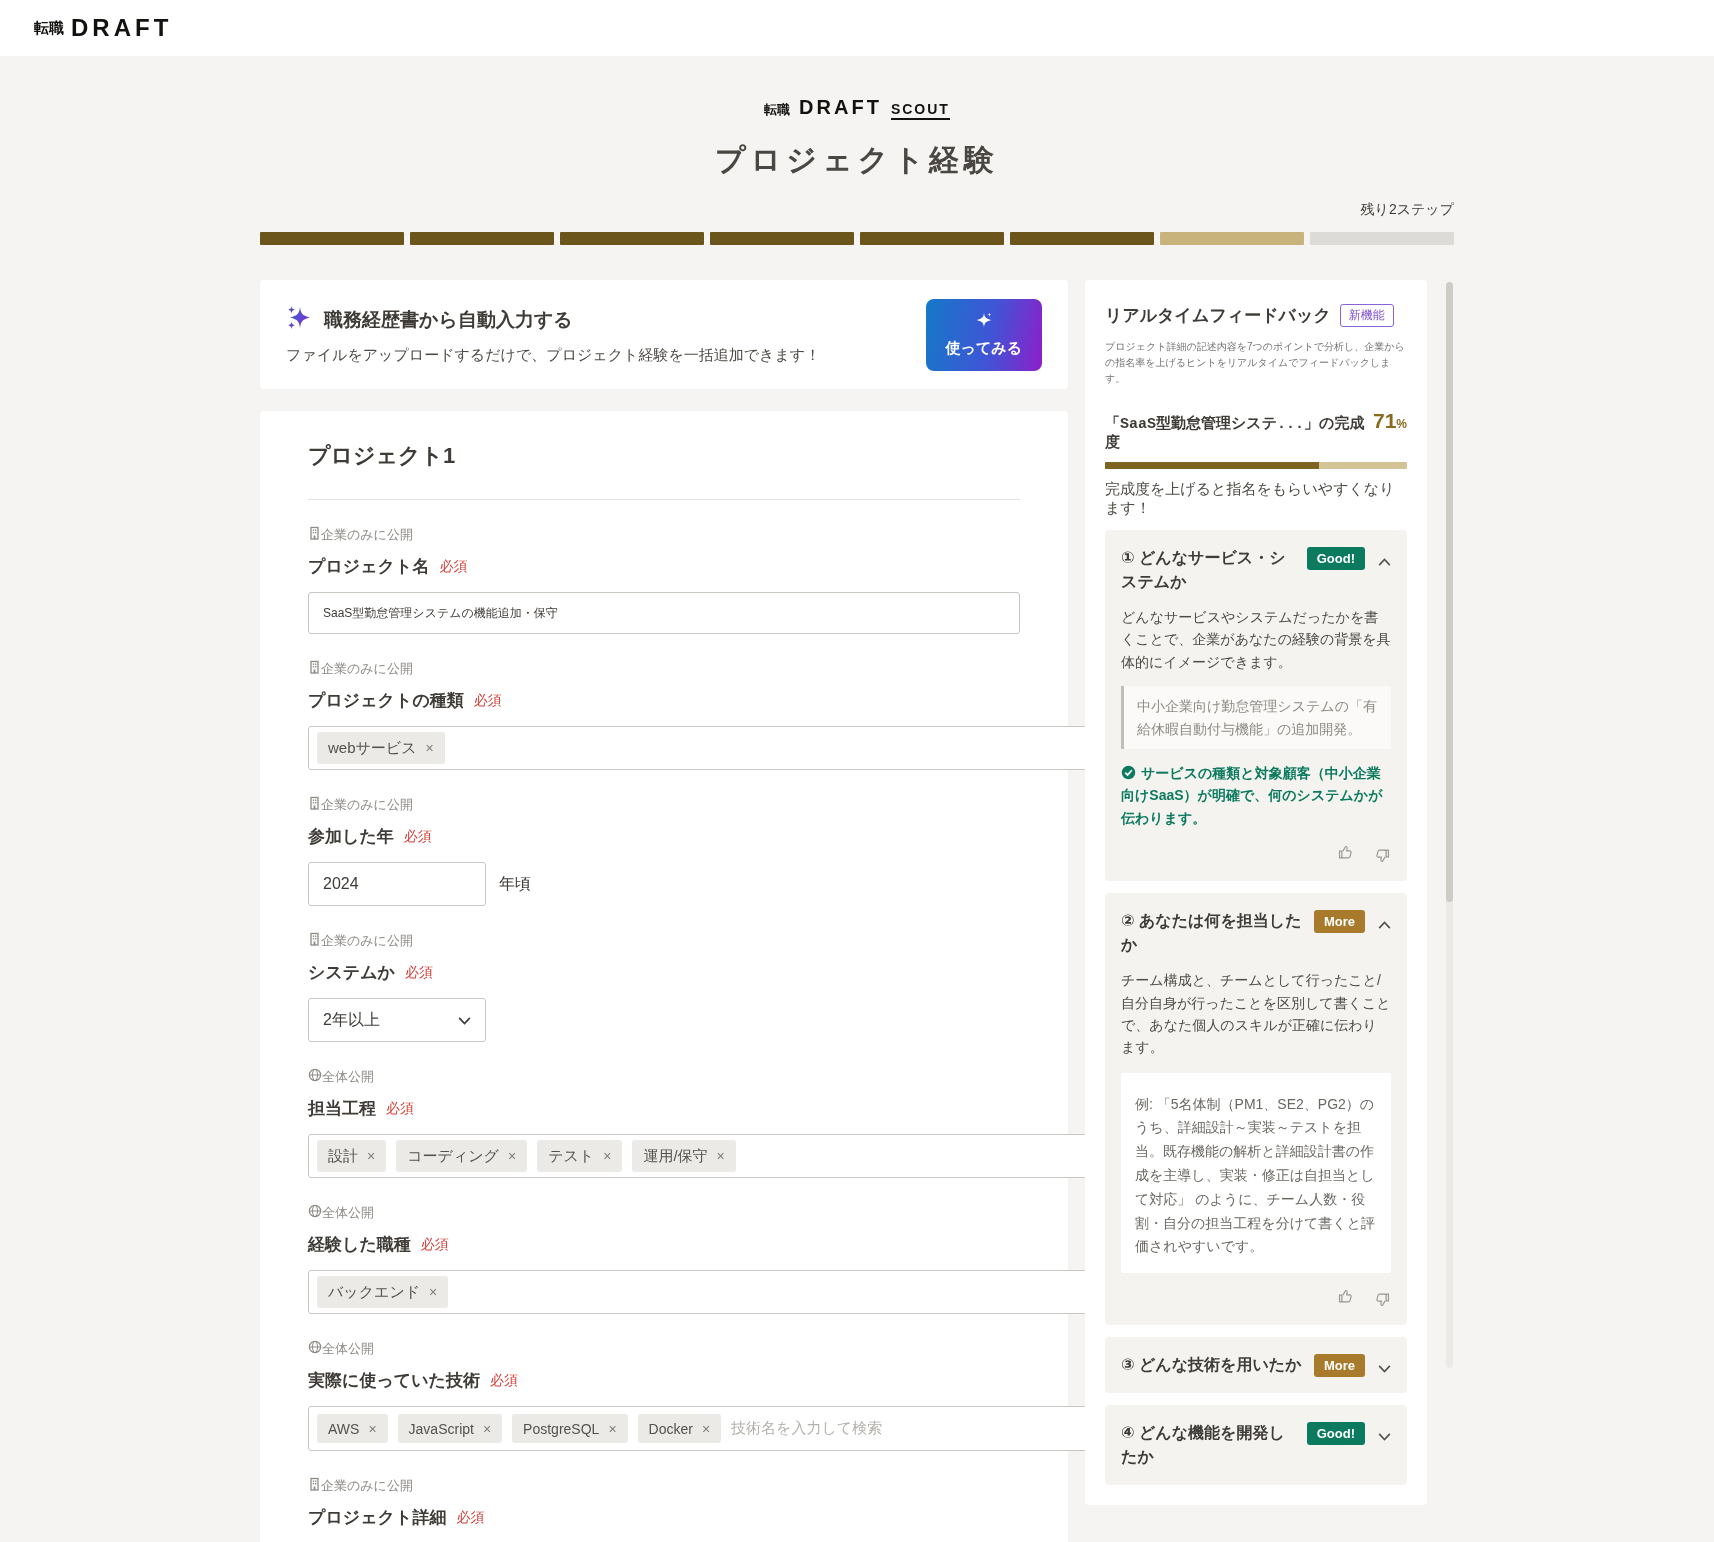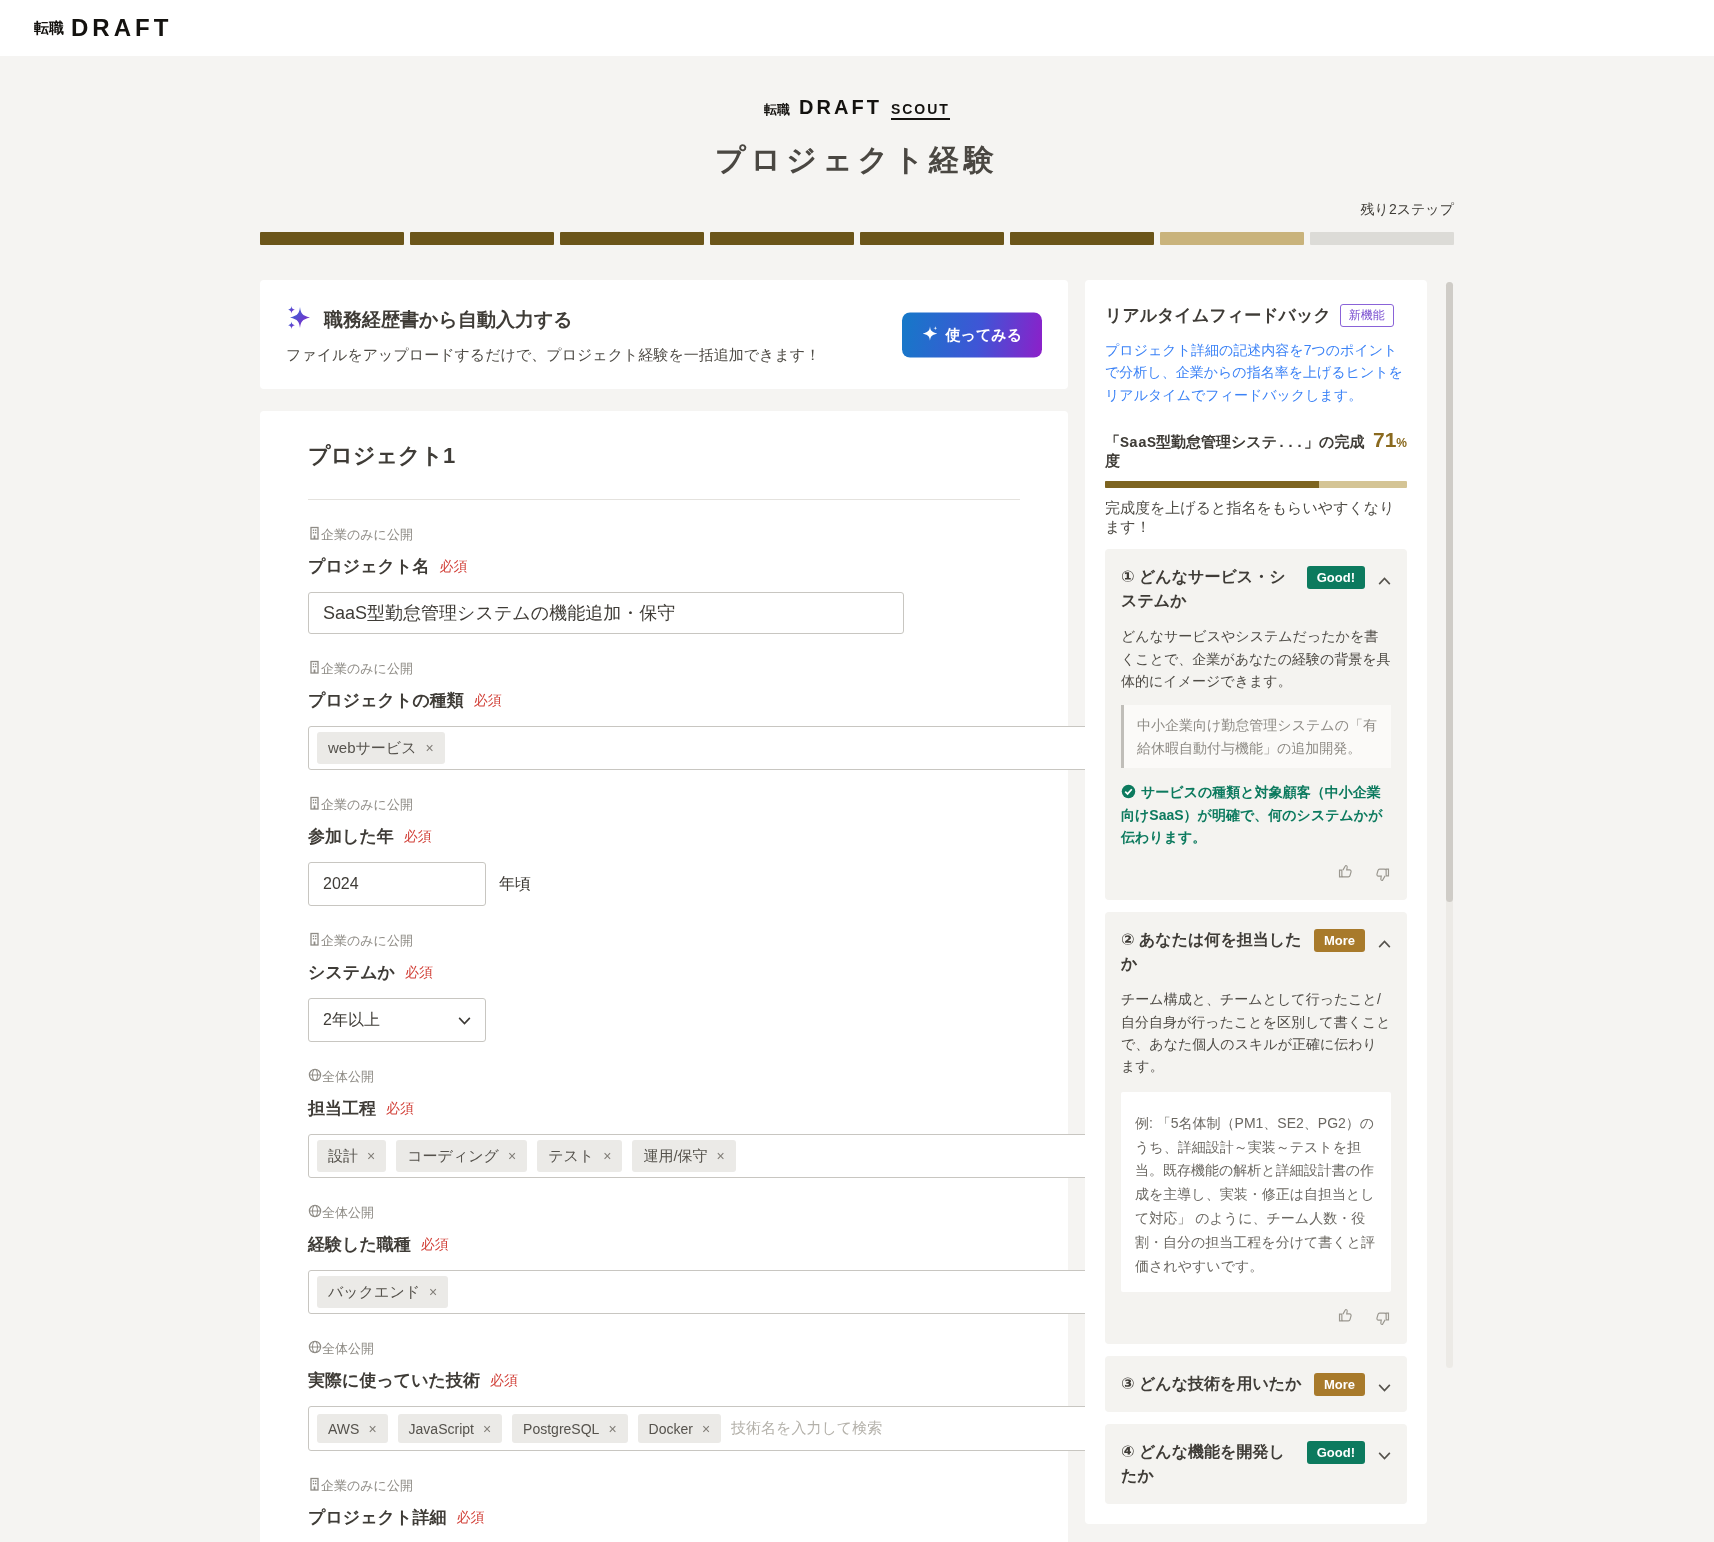--- a/index.html
+++ b/index.html
@@ -27,33 +27,33 @@
   .seg.todo { background:#dcdbd7; }
 
   .columns { display:flex; gap:17px; margin-top:35px; align-items:flex-start; }
   .main-col { width:808px; flex:none; }
 
   
   .autofill-card { background:#fff; border-radius:4px; padding:24px 26px; position:relative; }
   .af-title-row { display:flex; align-items:center; gap:11px; }
   .af-title { font-size:19px; font-weight:700; }
   .af-sub { margin-top:11px; font-size:15px; color:#4e4b45; }
-  .grad-btn { background:linear-gradient(100deg,#1579c8 0%,#3f55d6 55%,#8d1fc9 100%); color:#fff; border:none; border-radius:8px; display:inline-flex; align-items:center; gap:8px; cursor:pointer; font-family:inherit; }
+  .grad-btn { background:linear-gradient(100deg,#1579c8 0%,#3f55d6 55%,#8d1fc9 100%); color:#fff; border:none; border-radius:8px; display:inline-flex; align-items:center; gap:8px; cursor:pointer; font-family:inherit;flex-direction:column; }
   .af-btn { position:absolute; right:26px; top:50%; transform:translateY(-50%); padding:13px 20px; font-size:15px; font-weight:700; }
 
   
   .form-card { background:#fff; border-radius:4px; margin-top:22px; padding:30px 48px 40px; min-height:1180px; }
   .proj-title { font-size:22px; font-weight:700; }
   .divider { border:none; border-top:1px solid #e4e2de; margin-top:28px; }
   .field { margin-top:26px; }
   .vis { display:flex; font-size:13px; color:#8e8b85; }
   .flabel { margin-top:11px; font-size:17px; font-weight:700; display:flex; align-items:center; gap:10px; }
   .req { color:#d2423a; font-size:14px; font-weight:500; }
   .control { margin-top:14px; }
-  .text-input { width:596px; height:42px; border:1px solid #c8c6c1; border-radius:3px; background:#fff; font-size:18px; padding:0 14px; display:flex; align-items:center; color:#3f3c37; }
+  .text-input { width:712px; height:42px; border:1px solid #c8c6c1; border-radius:3px; background:#fff; font-size:12px; padding:0 14px; display:flex; align-items:center; color:#3f3c37; }
   .tag-select { width:812px; min-height:44px; border:1px solid #c8c6c1; border-radius:3px; background:#fff; display:flex; align-items:center; flex-wrap:wrap; gap:10px; padding:5px 44px 5px 8px; position:relative; }
   .chip { background:#ebeae7; border-radius:3px; height:32px; display:inline-flex; align-items:center; gap:9px; padding:0 11px; font-size:15px; color:#55524c; }
   .chip .x { color:#807d77; font-size:14px; cursor:pointer; }
   .select-chevron { position:absolute; right:15px; top:50%; transform:translateY(-50%); }
   .year-row { display:flex; align-items:center; gap:13px; }
   .small-input { width:178px; height:44px; border:1px solid #c8c6c1; border-radius:3px; font-size:16px; padding:0 14px; display:flex; align-items:center; }
   .suffix { font-size:16px; }
   .small-select { width:178px; height:44px; border:1px solid #c8c6c1; border-radius:3px; font-size:16px; padding:0 14px; display:flex; align-items:center; justify-content:space-between; cursor:pointer; }
   .tech-select { padding:7px 14px 7px 8px; }
   .tech-select .chip { height:29px; font-size:14px; }
@@ -61,21 +61,21 @@
   .detail-desc { margin-top:12px; font-size:15px; color:#4e4b45; }
 
   
   .sidebar { width:369px; flex:none; position:relative; padding-right:27px; }
   .sb-card { background:#fff; border-radius:4px; padding:24px 20px 20px; }
   .sb-scrollbar { position:absolute; right:1px; top:2px; width:7px; height:1086px; background:#eceae6; border-radius:4px; }
   .sb-thumb { width:7px; height:620px; background:#cfccc7; border-radius:4px; }
   .sb-title-row { display:flex; align-items:center; }
   .sb-title { font-size:17px; font-weight:700; }
   .badge-new { margin-left:9px; border:1px solid #8a63d8; color:#7a4fd0; font-size:12px; padding:2px 8px; border-radius:3px; white-space:nowrap; }
-  .sb-desc { margin-top:12px; font-size:14px; line-height:1.6; color:#3b82f6; }
+  .sb-desc { margin-top:12px; font-size:10px; line-height:1.6; color:#737373; }
   .comp-row { margin-top:22px; display:flex; justify-content:space-between; align-items:baseline; gap:8px; }
   .comp-label { font-size:15px; font-weight:700;font-family:Liberation Mono, monospace; }
   .comp-val { color:#8a6a1f; font-weight:700; font-size:21px; white-space:nowrap; }
   .comp-unit { font-size:12px; }
   .comp-bar { margin-top:10px; height:7px; background:#d4c495; border-radius:1px; overflow:hidden; }
   .comp-fill { height:100%; background:#7d6420; }
   .comp-note { margin-top:11px; font-size:15px; color:#4e4b45; }
   .sec { margin-top:12px; background:#f4f3f0; border-radius:4px; padding:16px; }
   .sec-head { display:flex; align-items:flex-start; gap:8px; cursor:pointer; }
   .sec-title { flex:1; font-size:16px; font-weight:700; line-height:1.5; }

